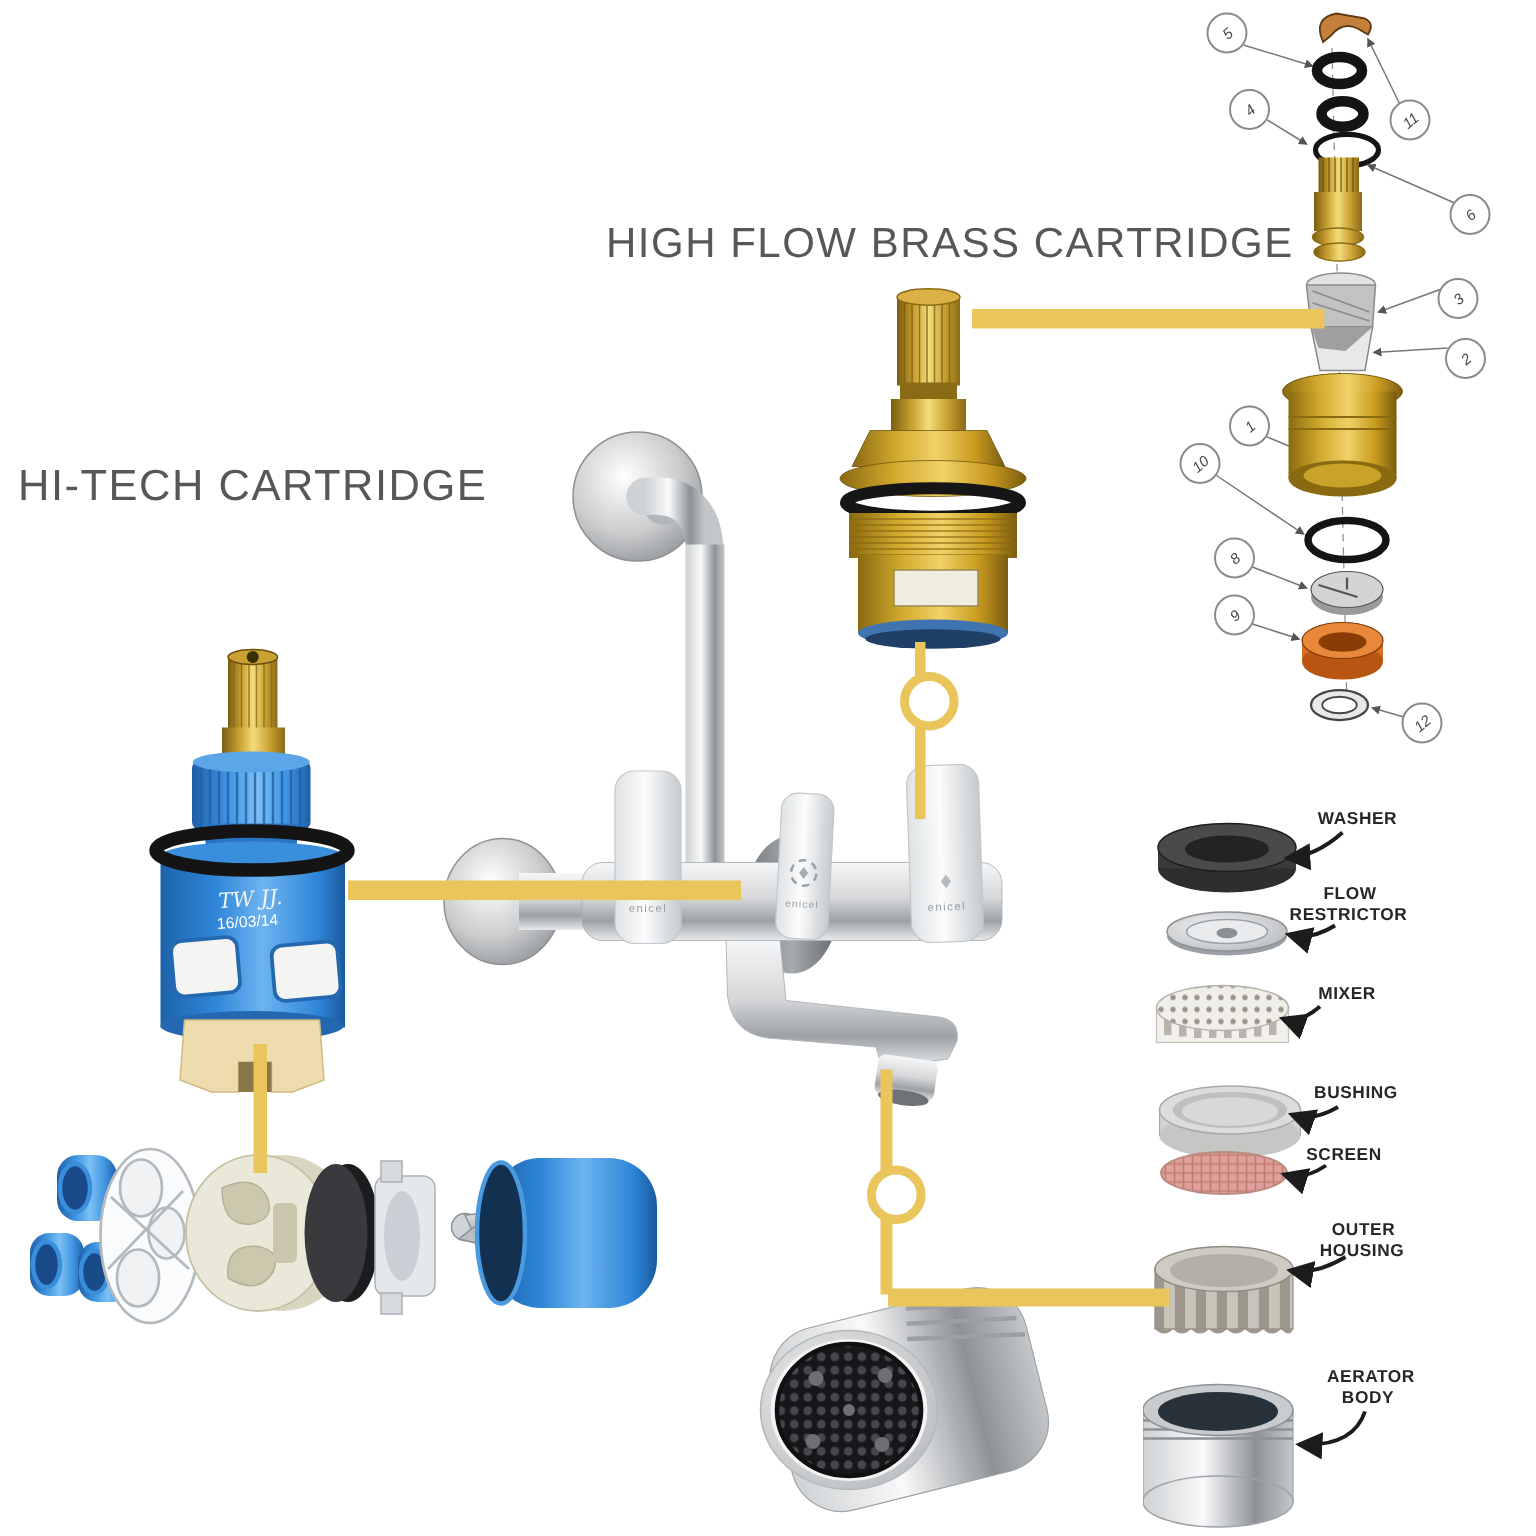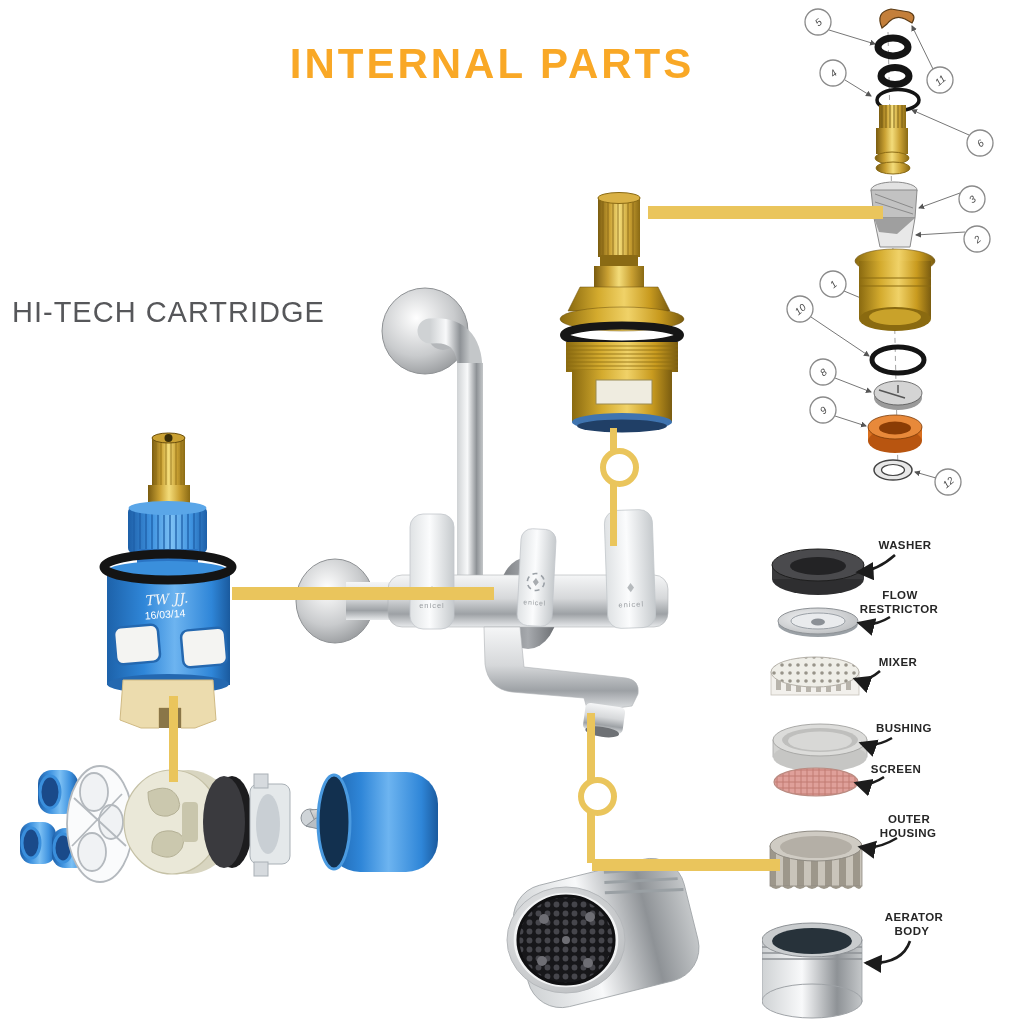--- a/index.html
+++ b/index.html
@@ -2,34 +2,34 @@
 <html><head>
 <meta charset="utf-8">
 <style>
   html,body{margin:0;padding:0;background:#fff;}
   .canvas{position:relative;width:1024px;height:1024px;background:#ffffff;overflow:hidden;
           font-family:"Liberation Sans",sans-serif;}
   .title{position:absolute;left:0;top:40px;width:984px;text-align:center;
          font-size:42px;font-weight:800;letter-spacing:3px;color:#F9A826;z-index:5;}
   .lbl{position:absolute;color:#56575A;letter-spacing:1px;z-index:5;font-weight:400;}
   .lbl-hf{left:404px;top:146px;font-size:28px;}
-  .lbl-ht{left:12px;top:296px;font-size:29px;}
+  .lbl-ht{left:12px;top:308px;font-size:29px;}
   .lbl-fl{left:370px;top:917px;font-size:32px;}
   .conn{position:absolute;background:#EAC55C;z-index:6;}
   .ring{position:absolute;border:6px solid #EAC55C;border-radius:50%;background:#ffffff;z-index:7;}
   svg{position:absolute;z-index:3;}
   .co-num{font-size:10px;font-style:italic;fill:#4a4a4a;}
   .ap-lbl{font-size:11.5px;font-weight:bold;fill:#262626;letter-spacing:.4px;}
 </style>
 </head>
 <body>
 
 <div class="canvas">
 
-  <div class="title">INTERNAL PARTS</div>
+  <div class="lbl lbl-hf">HIGH FLOW BRASS CARTRIDGE</div>
   <div class="lbl lbl-ht">HI-TECH CARTRIDGE</div>
 
   <div class="conn" style="left:648px;top:206px;width:235px;height:13px;"></div>
   <div class="conn" style="left:610px;top:428px;width:7px;height:118px;"></div>
   <div class="ring" style="left:600px;top:448px;width:27px;height:27px;"></div>
   <div class="conn" style="left:232px;top:587px;width:262px;height:13px;"></div>
   <div class="conn" style="left:169px;top:696px;width:9px;height:86px;"></div>
   <div class="conn" style="left:587px;top:713px;width:8px;height:150px;"></div>
   <div class="ring" style="left:578px;top:777px;width:27px;height:27px;"></div>
   <div class="conn" style="left:592px;top:859px;width:188px;height:12px;"></div>

